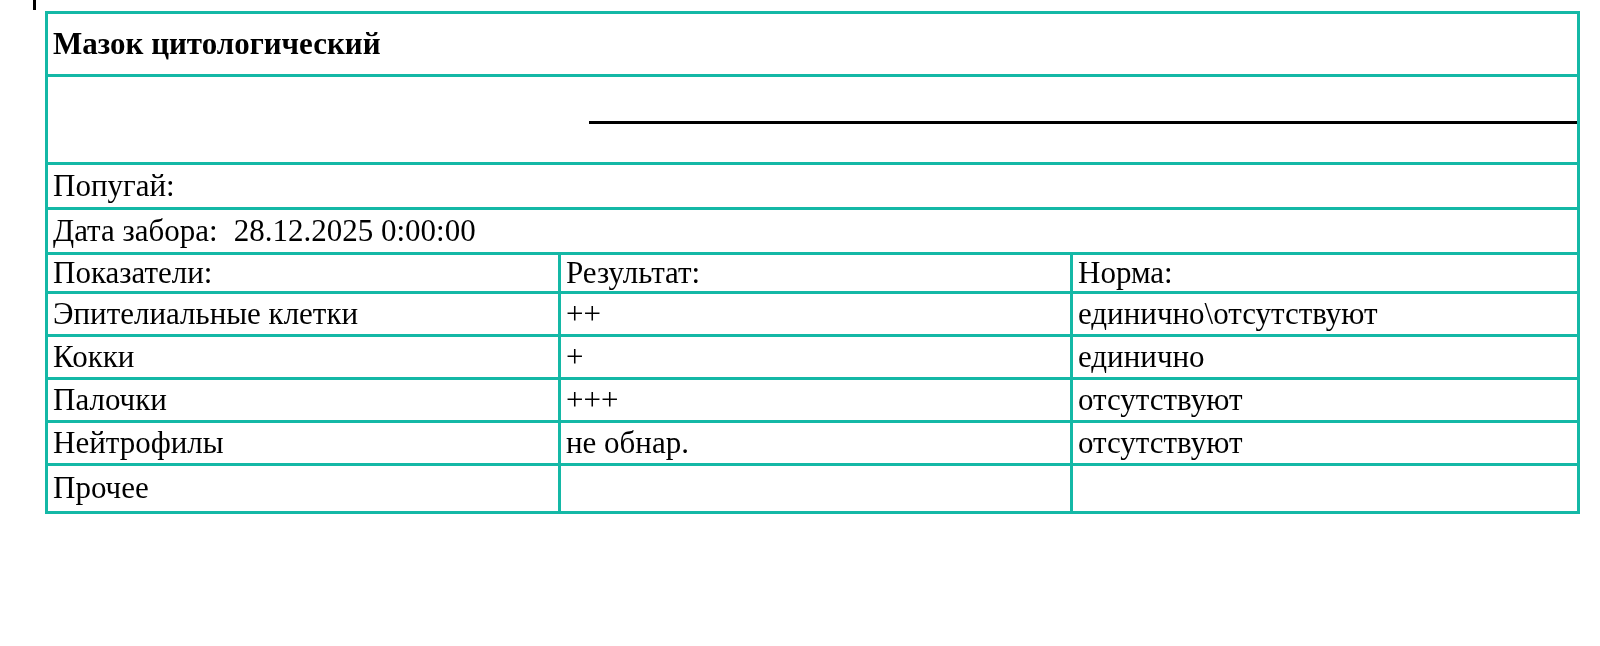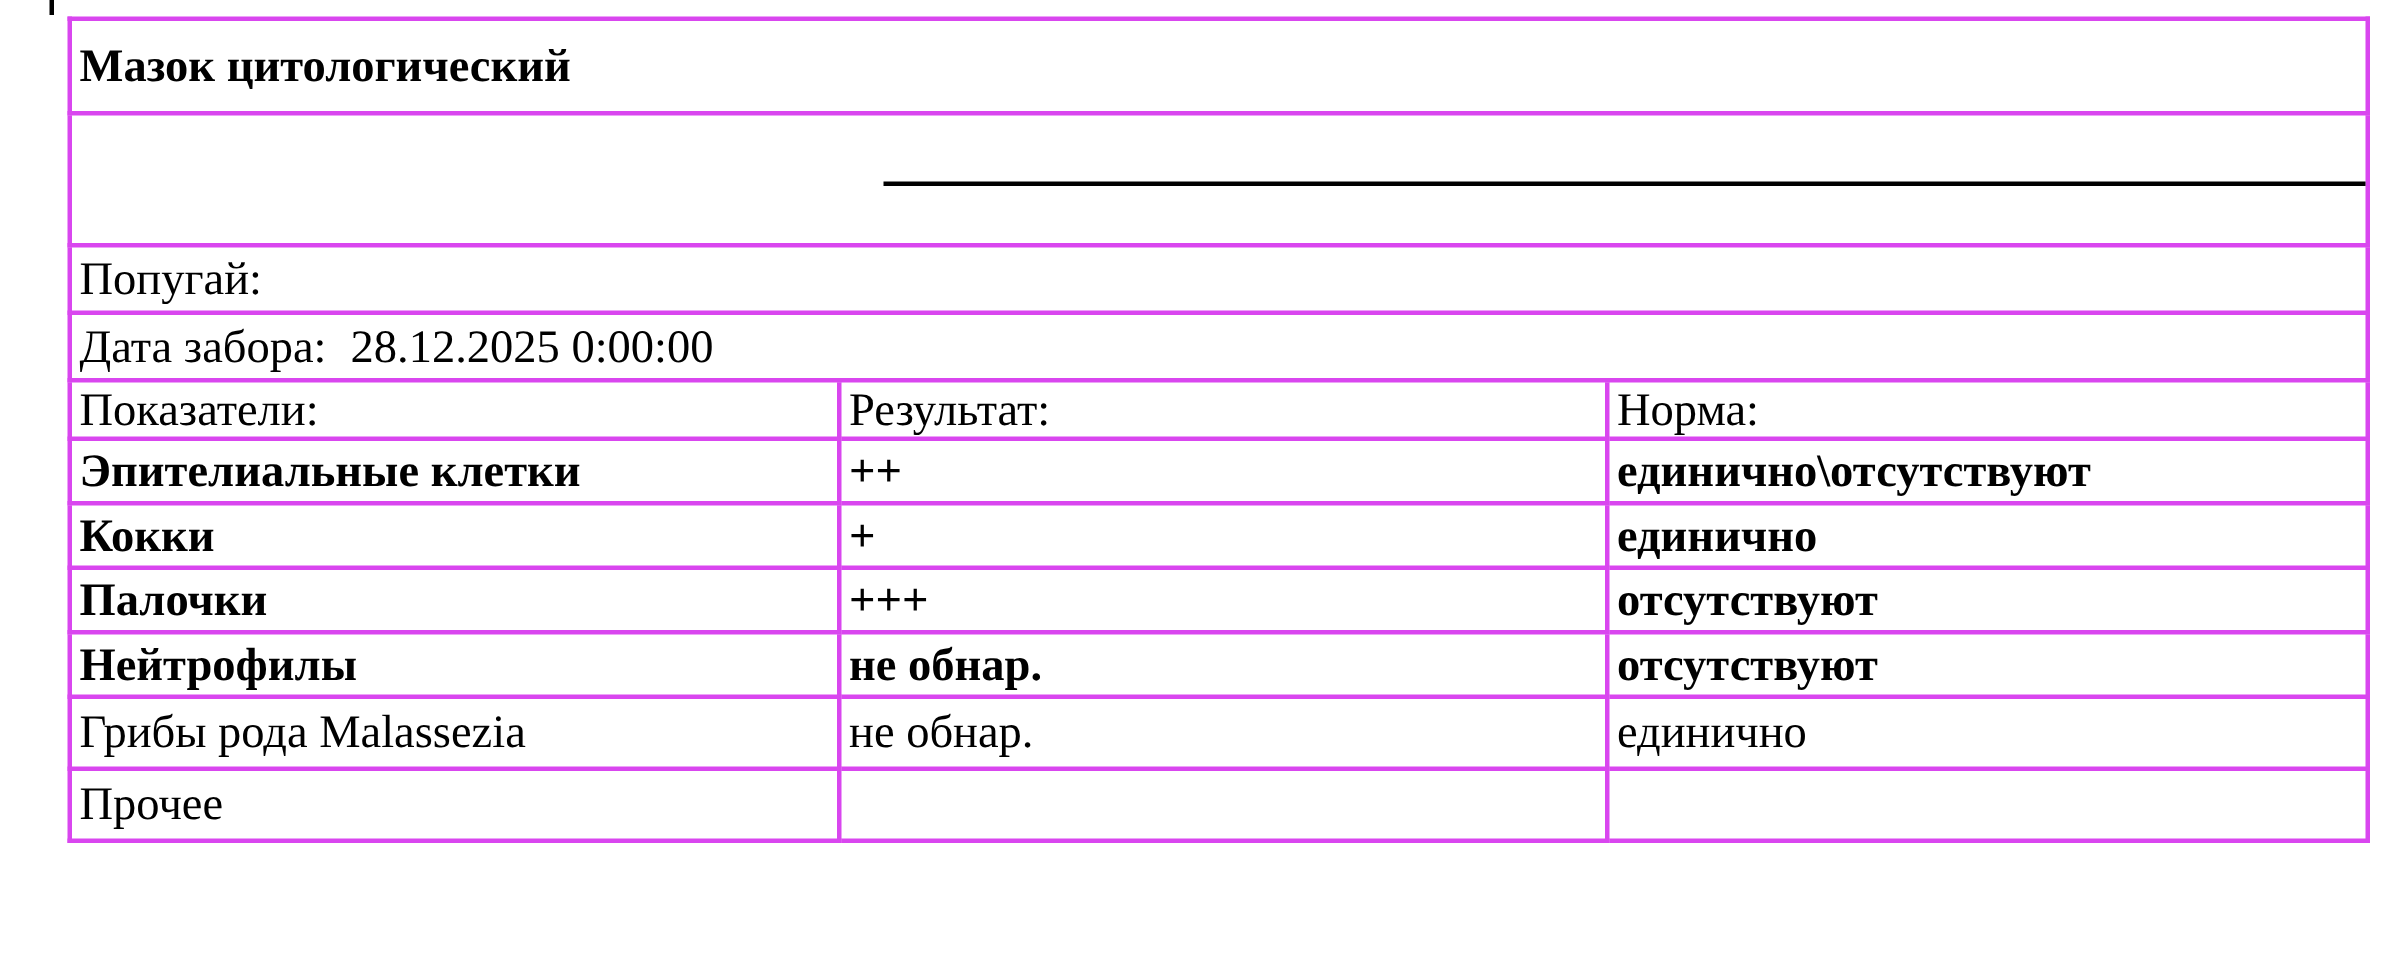--- a/index.html
+++ b/index.html
@@ -18,39 +18,39 @@
     background: #000000;
   }
   table.report {
     position: absolute;
     left: 45px; top: 11px;
     width: 1532px;
     border-collapse: collapse;
     table-layout: fixed;
   }
   table.report td {
-    border: 3px solid #d946ef;
+    border: 3px solid #14b8a6;
     padding: 0 0 0 5px;
     vertical-align: middle;
     font-size: 31px;
     line-height: 1.1;
     color: #000000;
     overflow: hidden;
     white-space: nowrap;
   }
   td.title-cell {
     font-size: 46px;
     font-weight: bold;
     padding-left: 18px;
     height: 60px;
   }
   td.blank-row-cell { height: 85px; }
   td.info-cell   { height: 42px; }
   td.header-cell { height: 36px; }
-  td.body-cell   { height: 40px; font-weight: bold; }
+  td.body-cell   { height: 40px; }
   td.last-cell   { height: 45px; }
   .info-value { margin-left: 16px; }
   .fill-line {
     position: absolute;
     left: 589px; top: 121px;
     width: 988px; height: 3px;
     background: #000000;
   }
 </style>
 </head>
@@ -111,25 +111,20 @@
         <td class="body-cell">+++</td>
         <td class="body-cell">отсутствуют</td>
       </tr>
 
       <tr>
         <td class="body-cell">Нейтрофилы</td>
         <td class="body-cell">не обнар.</td>
         <td class="body-cell">отсутствуют</td>
       </tr>
 
-      <tr>
-        <td class="last-cell">Грибы рода Malassezia</td>
-        <td class="last-cell">не обнар.</td>
-        <td class="last-cell">единично</td>
-      </tr>
 
       <tr>
         <td class="last-cell">Прочее</td>
         <td class="last-cell"></td>
         <td class="last-cell"></td>
       </tr>
     </tbody>
   </table>
 
   <div class="fill-line"></div>

